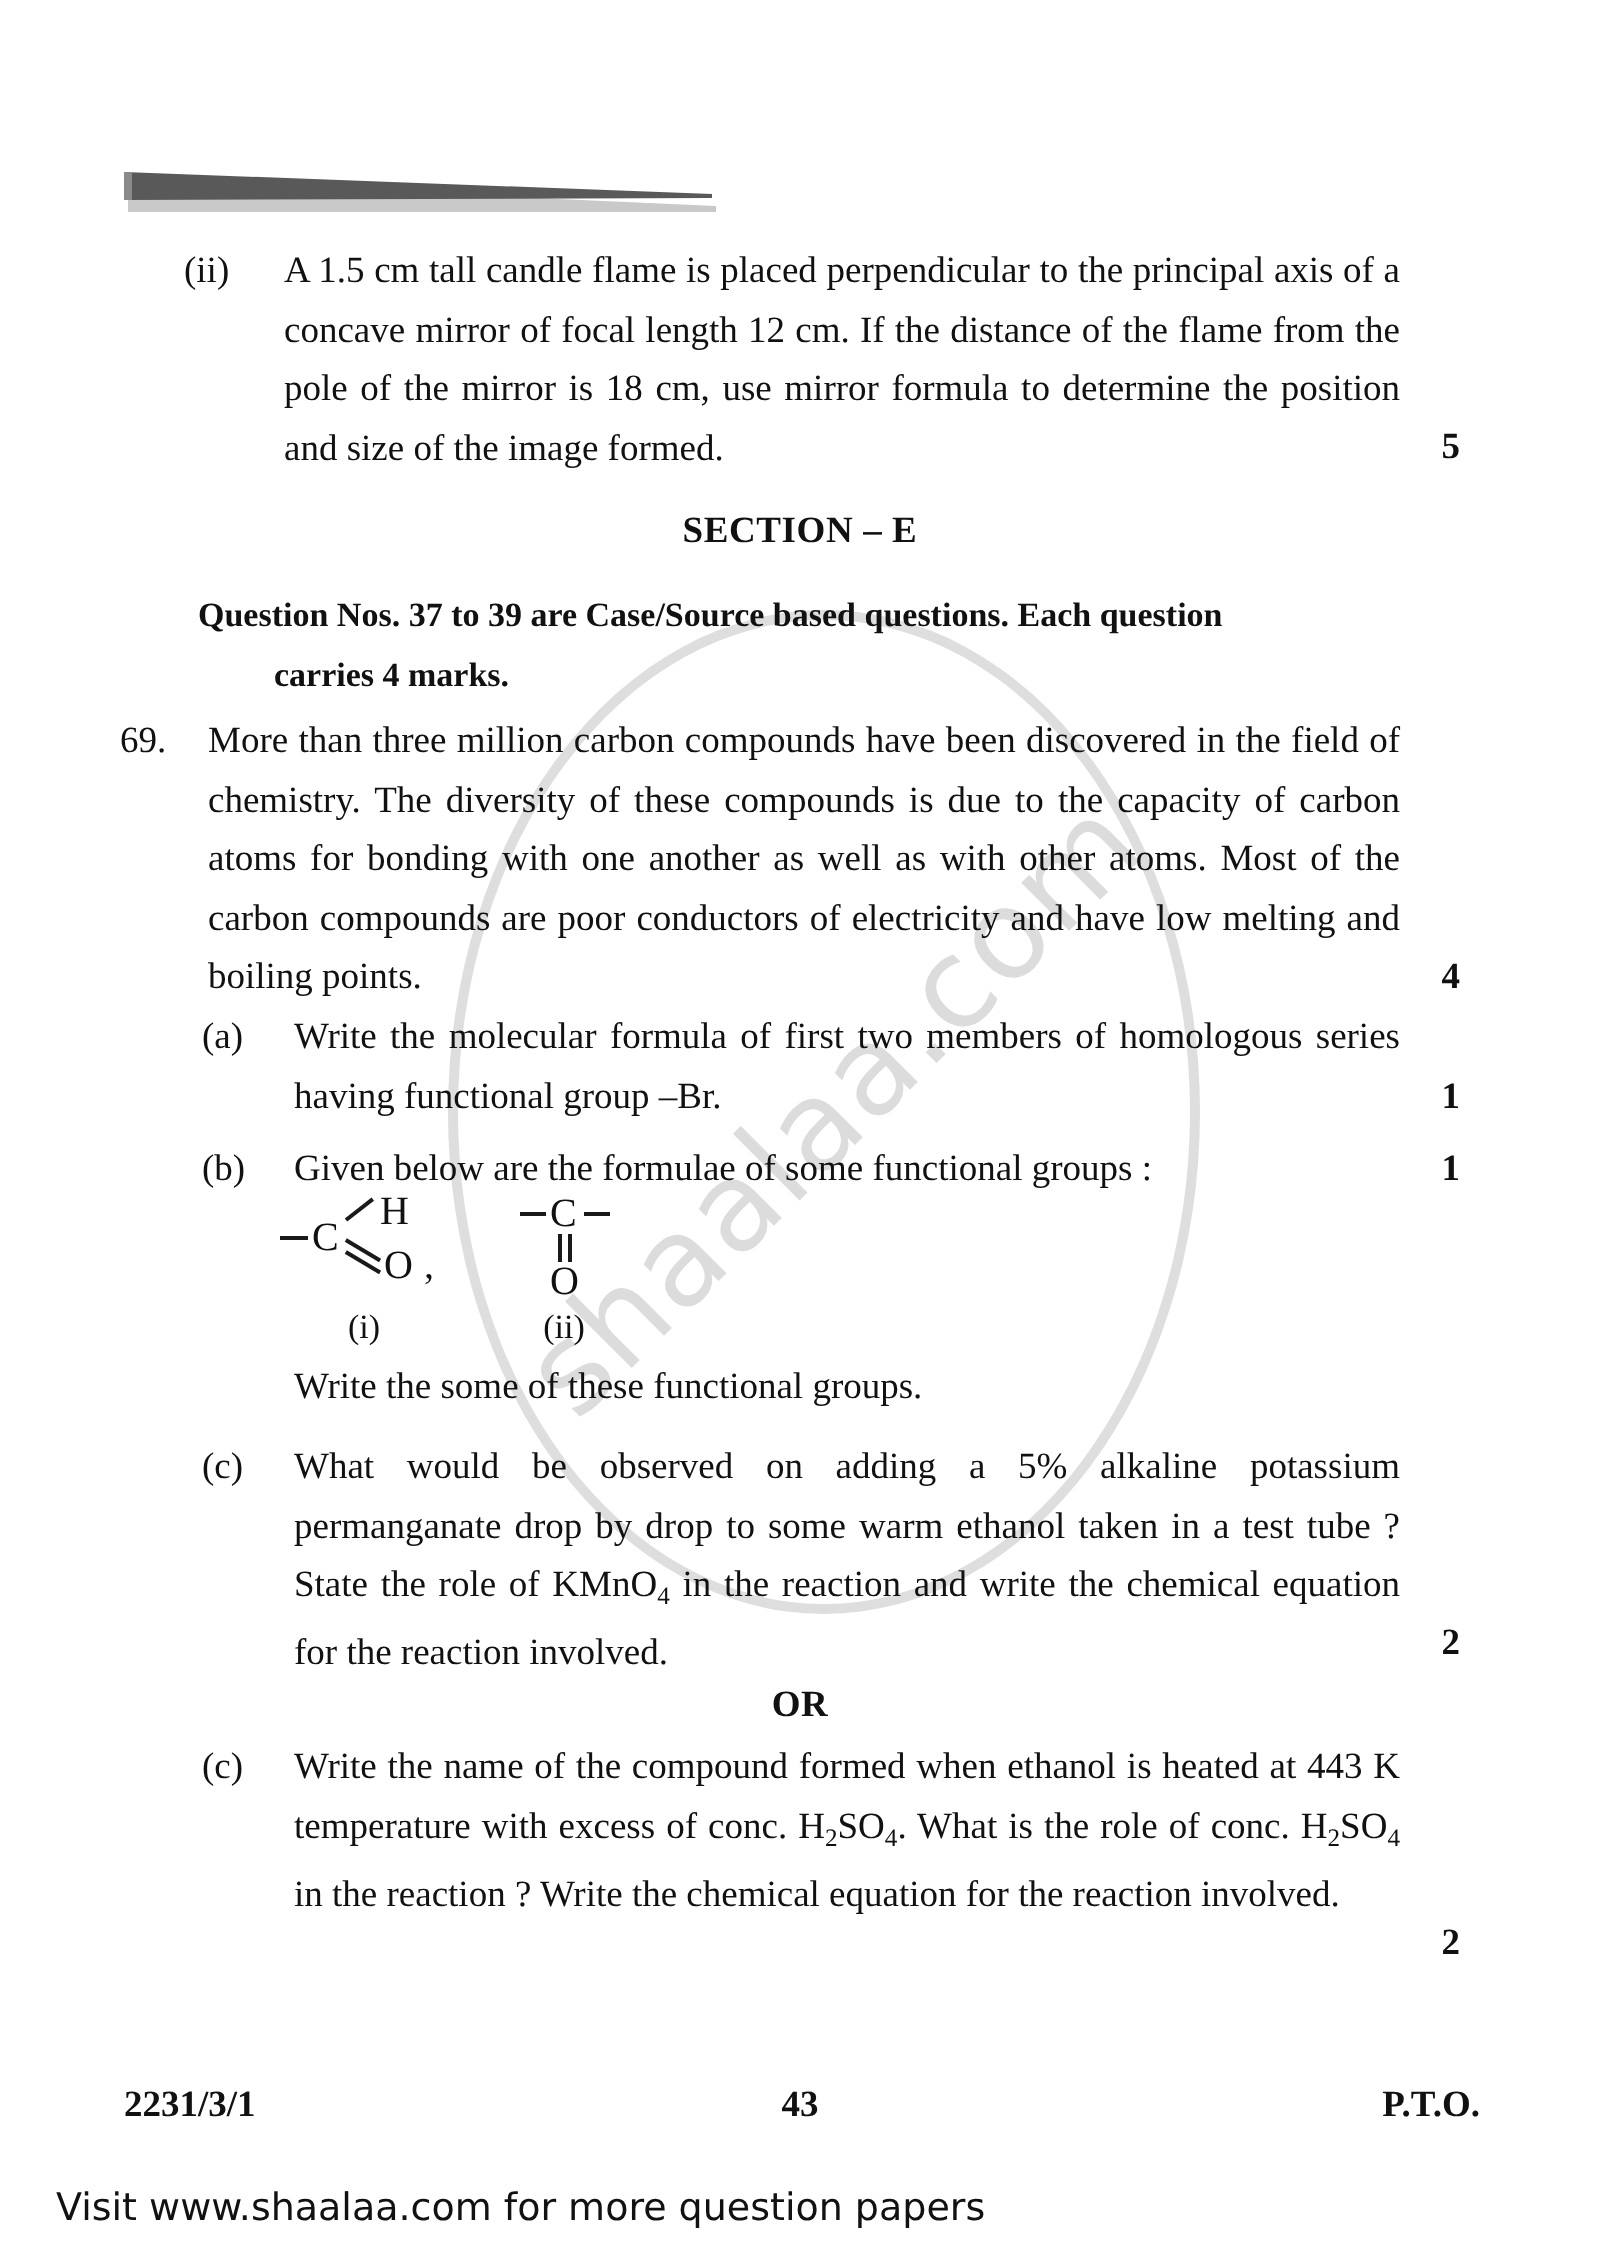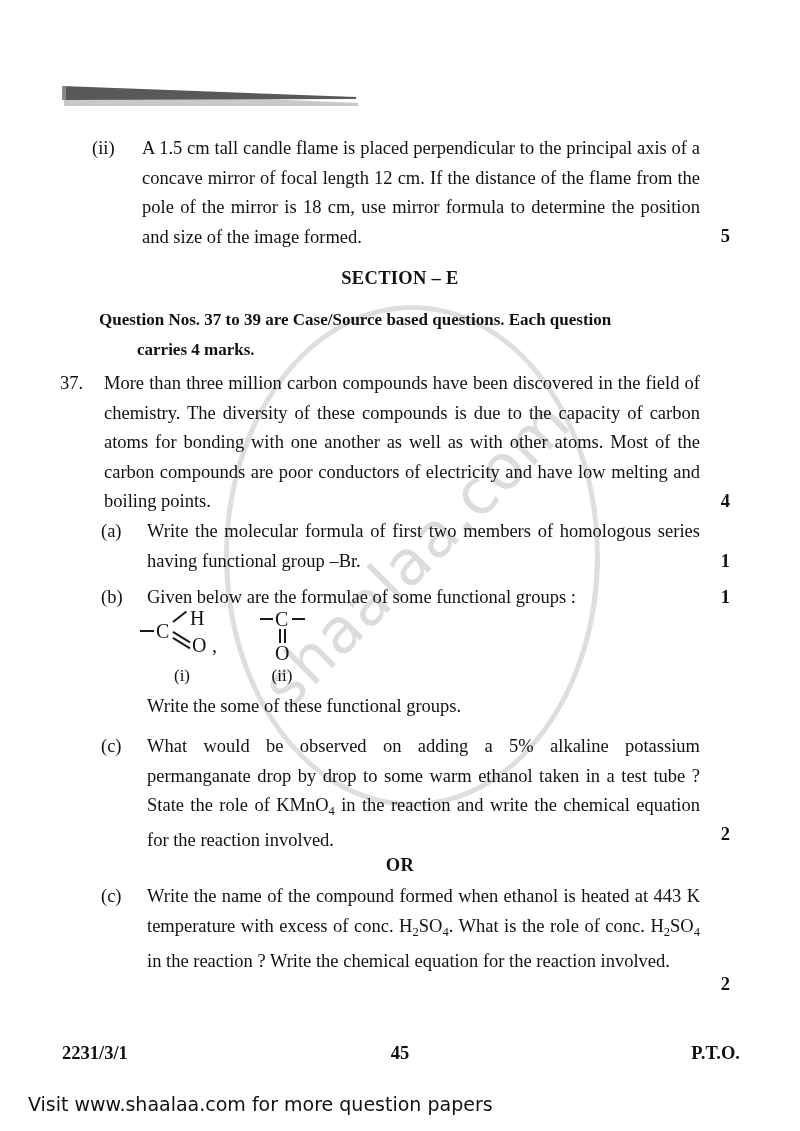--- a/index.html
+++ b/index.html
@@ -75,21 +75,21 @@
     letter-spacing: 1px;
     color: #dcdcdc;
     transform: rotate(-45deg);
     transform-origin: 50% 50%;
     white-space: nowrap;
   }
 
   
   #content {
     position: absolute;
-    left: 0; top: 16px;
+    left: 0; top: 4px;
     width: 800px;
     height: 1076px;
     z-index: 2;
   }
 
   
   .qrow {
     position: absolute;
     left: 0;
     width: 800px;
@@ -238,21 +238,21 @@
       <div class="qbody" style="left:142px; width:558px;">A 1.5 cm tall candle flame is placed perpendicular to the principal axis of a concave mirror of focal length 12 cm. If the distance of the flame from the pole of the mirror is 18 cm, use mirror formula to determine the position and size of the image formed.</div>
       <div class="qmark" style="left:670px; top:88px;">5</div>
     </div>
 
     <div class="center-head" style="top:248px;">SECTION – E</div>
 
     <div class="bold-note" style="left:99px; top:288px; width:620px;">Question Nos. 37 to 39 are Case/Source based questions. Each question</div>
     <div class="bold-note" style="left:99px; top:318px; width:620px;margin-left:38px;">carries 4 marks.</div>
 
     <div class="qrow" style="top:353px;">
-      <div class="qlabel" style="left:60px;">37.</div>
+      <div class="qlabel" style="left:60px;">69.</div>
       <div class="qbody" style="left:104px; width:596px;">More than three million carbon compounds have been discovered in the field of chemistry. The diversity of these compounds is due to the capacity of carbon atoms for bonding with one another as well as with other atoms. Most of the carbon compounds are poor conductors of electricity and have low melting and boiling points.</div>
       <div class="qmark" style="left:670px; top:118px;">4</div>
     </div>
 
     <div class="qrow" style="top:501px;">
       <div class="qlabel" style="left:101px;">(a)</div>
       <div class="qbody" style="left:147px; width:553px;">Write the molecular formula of first two members of homologous series having functional group –Br.</div>
       <div class="qmark" style="left:670px; top:30px;">1</div>
     </div>
 
@@ -323,21 +323,21 @@
         the name of the compound formed when ethanol is heated at 443 K temperature with excess of
         conc. H<sub>2</sub>SO<sub>4</sub>. What is the role of conc. H<sub>2</sub>SO<sub>4</sub> in
         the reaction ? Write the chemical equation for the reaction involved.</div>
       <div class="qmark" style="left:670px; top:88px;">2</div>
     </div>
 
   </div>
 
   <div id="page-footer">
     <div class="pf" id="pf-code">2231/3/1</div>
-    <div class="pf" id="pf-num">45</div>
+    <div class="pf" id="pf-num">43</div>
     <div class="pf" id="pf-pto">P.T.O.</div>
   </div>
 
 </div>
 
 <div id="site-footer">
   <div class="sf-text">Visit www.shaalaa.com for more question papers</div>
 </div>
 
 </body></html>

